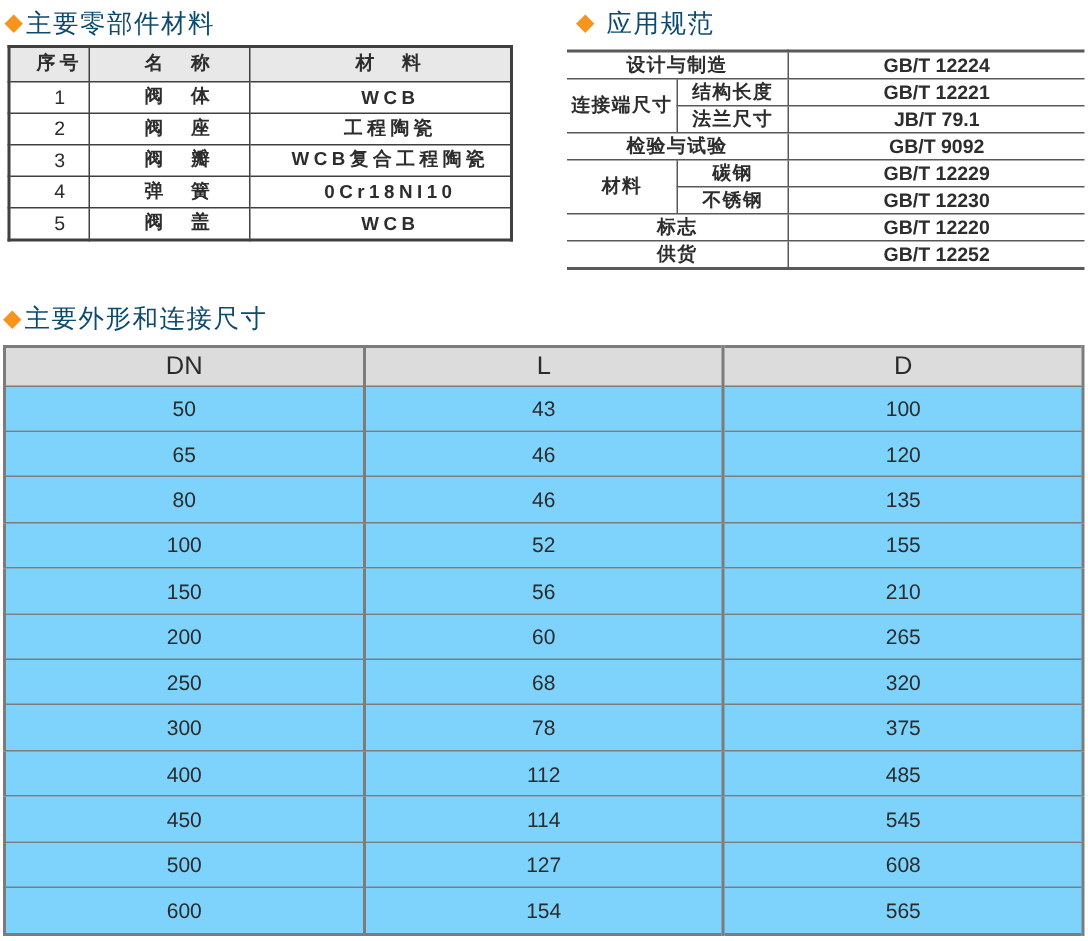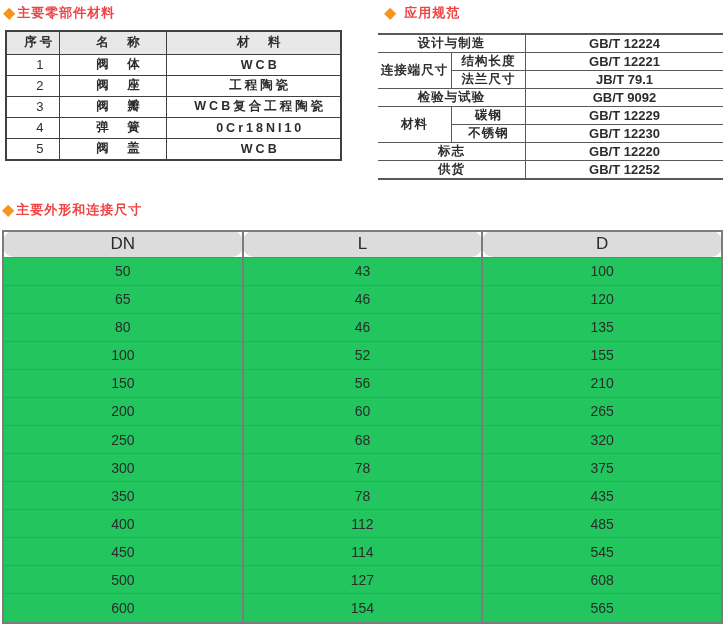--- a/index.html
+++ b/index.html
@@ -4,21 +4,21 @@
 <style>
   * { margin:0; padding:0; box-sizing:border-box; }
   body { background:#ffffff; }
   .page {
     position:relative; width:725px; height:627px; background:#ffffff;
     font-family:"Liberation Sans","DejaVu Sans",sans-serif; color:#2d2d2d;
     overflow:hidden;
   }
   .sec-title { position:absolute; white-space:nowrap; display:flex; align-items:center; }
   .diamond { color:#f7941e; font-size:16px; line-height:1; }
-  .title-text { font-size:13px; font-weight:bold; color:#ef4444; letter-spacing:1px; margin-left:2px; }
+  .title-text { font-size:17px; font-weight:normal; color:#0c4a6e; letter-spacing:1px; margin-left:2px; }
 
   
   .mat-table {
     position:absolute; left:5px; top:30px; width:337px; height:131px;
     border-collapse:collapse; table-layout:fixed;
     border:2px solid #404040;
   }
   .mat-table th, .mat-table td {
     border:1.5px solid #404040; text-align:center; vertical-align:middle;
     font-size:12.5px; letter-spacing:3px; color:#2d2d2d;padding-left:14px;
@@ -49,22 +49,22 @@
   .dim-table {
     position:absolute; left:2px; top:230px; width:721px; height:394px;
     border-collapse:collapse; table-layout:fixed;
     border:2px solid #7c7c7c;
   }
   .dim-table th, .dim-table td {
     border-top:1.5px solid #7c7c7c; border-bottom:1.5px solid #7c7c7c;
     border-left:2px solid #7c7c7c; border-right:2px solid #7c7c7c;
     text-align:center; vertical-align:middle;
   }
-  .dim-table th { background:#dcdcdc; font-size:17px; font-weight:normal; color:#2b2b2b; height:26px;border-radius:11px; }
-  .dim-table td { background:#22c55e; font-size:14px; color:#2b2b2b; }
+  .dim-table th { background:#dcdcdc; font-size:17px; font-weight:normal; color:#2b2b2b; height:26px; }
+  .dim-table td { background:#7dd3fc; font-size:14px; color:#2b2b2b; }
 </style>
 </head>
 <body>
 
 <div class="page">
 
   <div class="sec-title" style="left:3px; top:4px;">
     <span class="diamond">◆</span>
     <span class="title-text">主要零部件材料</span>
   </div>
@@ -198,25 +198,20 @@
           <td>250</td>
           <td>68</td>
           <td>320</td>
         </tr>
         <tr>
           <td>300</td>
           <td>78</td>
           <td>375</td>
         </tr>
         <tr>
-          <td>350</td>
-          <td>78</td>
-          <td>435</td>
-        </tr>
-        <tr>
           <td>400</td>
           <td>112</td>
           <td>485</td>
         </tr>
         <tr>
           <td>450</td>
           <td>114</td>
           <td>545</td>
         </tr>
         <tr>

